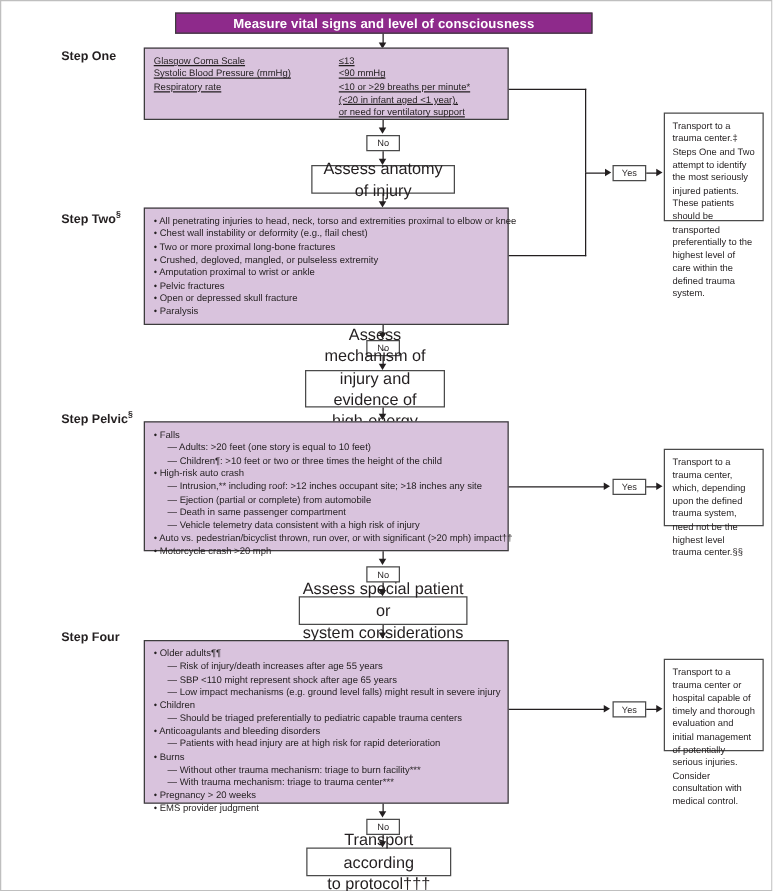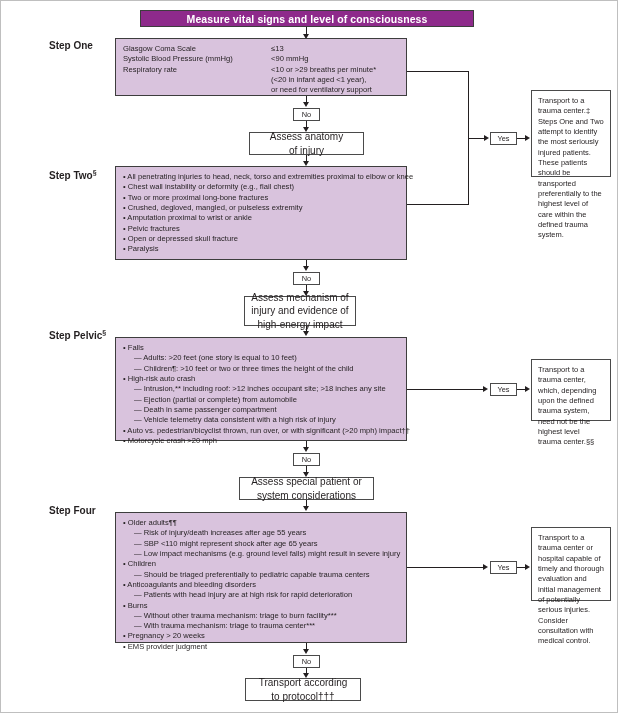--- a/index.html
+++ b/index.html
@@ -50,21 +50,21 @@
   .steplabel{
     font-size:10px;font-weight:bold;color:#231f20;
     white-space:nowrap;
   }
   .steplabel sup{font-size:7px;}
 
   
   .whitebox{
     background:#ffffff;
     border:1px solid #4a4a4a;
-    font-size:10px;
+    font-size:13px;
     line-height:1.34;
     display:flex;align-items:center;justify-content:center;
     text-align:center;
     color:#231f20;
   }
   .transportbox{
     background:#ffffff;
     border:1px solid #4a4a4a;
     font-size:7.5px;
     line-height:1.38;
@@ -114,21 +114,21 @@
     <span>Measure vital signs and level of consciousness</span>
   </div>
 
   <div class="abs vline" style="left:305px;top:26px;height:9px;"></div>
   <div class="abs arrowdown" style="left:302px;top:33px;"></div>
 
   <div class="abs steplabel" style="left:48px;top:39px;">
     <span>Step One</span>
   </div>
 
-  <div class="abs purplebox" style="left:114px;top:37px;width:292px;height:58px;">
+  <div class="abs purplebox" style="left:114px;top:37px;width:292px;height:58px;text-decoration:underline;">
     <div class="critgrid">
       <div class="c">Glasgow Coma Scale</div>
       <div class="c">≤13</div>
       <div class="c">Systolic Blood Pressure (mmHg)</div>
       <div class="c">&lt;90 mmHg</div>
       <div class="c">Respiratory rate</div>
       <div class="c">&lt;10 or &gt;29 breaths per minute*</div>
       <div class="c"></div>
       <div class="c">(&lt;20 in infant aged &lt;1 year),</div>
       <div class="c"></div>

